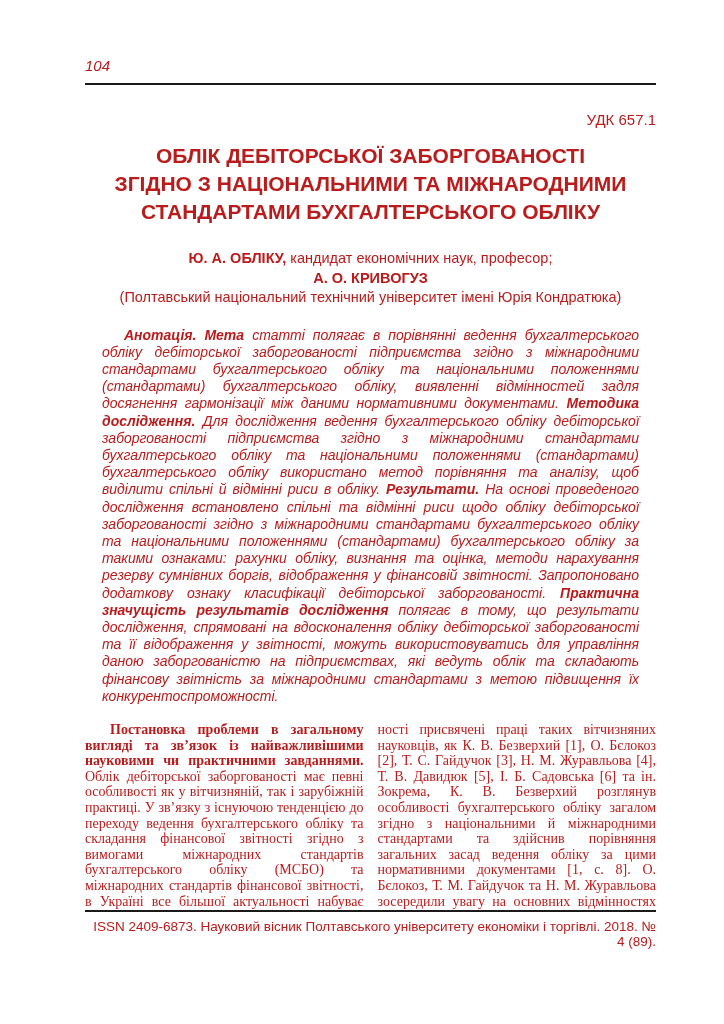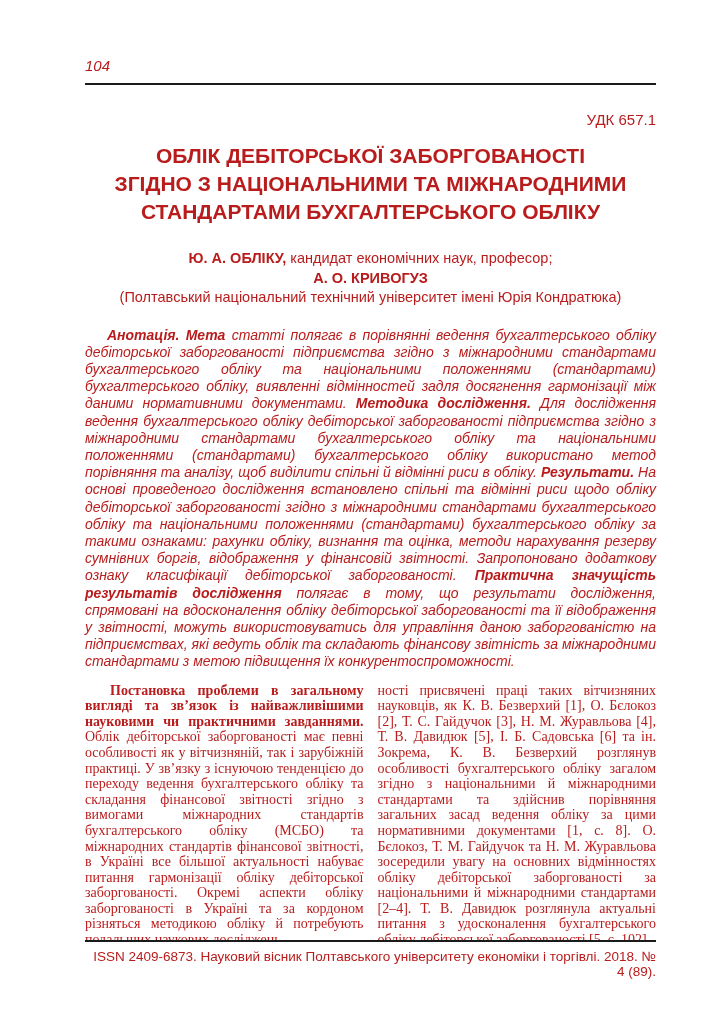--- a/index.html
+++ b/index.html
@@ -46,40 +46,40 @@
     font-size: 14.5px;
     line-height: 19.5px;
   }
   .abstract {
     margin-top: 19px;
     font-style: italic;
     font-size: 14px;
     line-height: 17.2px;
     text-align: justify;
   }
-  .abstract p { margin: 0; text-indent: 22px; }
+  .abstract p { margin: 17px; text-indent: 22px; }
   .columns {
     margin-top: 12px;
     display: flex;
     gap: 14px;
     font-family: "Liberation Serif", serif;
     font-size: 14px;
     line-height: 15.6px;
     text-align: justify;
   }
   .col { flex: 1; min-width: 0; }
   .col p { margin: 0; }
   .col p.indent { text-indent: 25px; }
   .col p.noindent { text-indent: 0; }
   .b { font-weight: bold; }
   .footer {
     position: absolute;
     left: 85px;
     width: 571px;
-    top: 940px;
+    top: 910px;
     bottom: 0;
     background: #ffffff;
     border-top: 2px solid #1a1a1a;
     padding-top: 7px;
     text-align: right;
     font-size: 13.5px;
   }
 </style>
 </head>
 <body>

